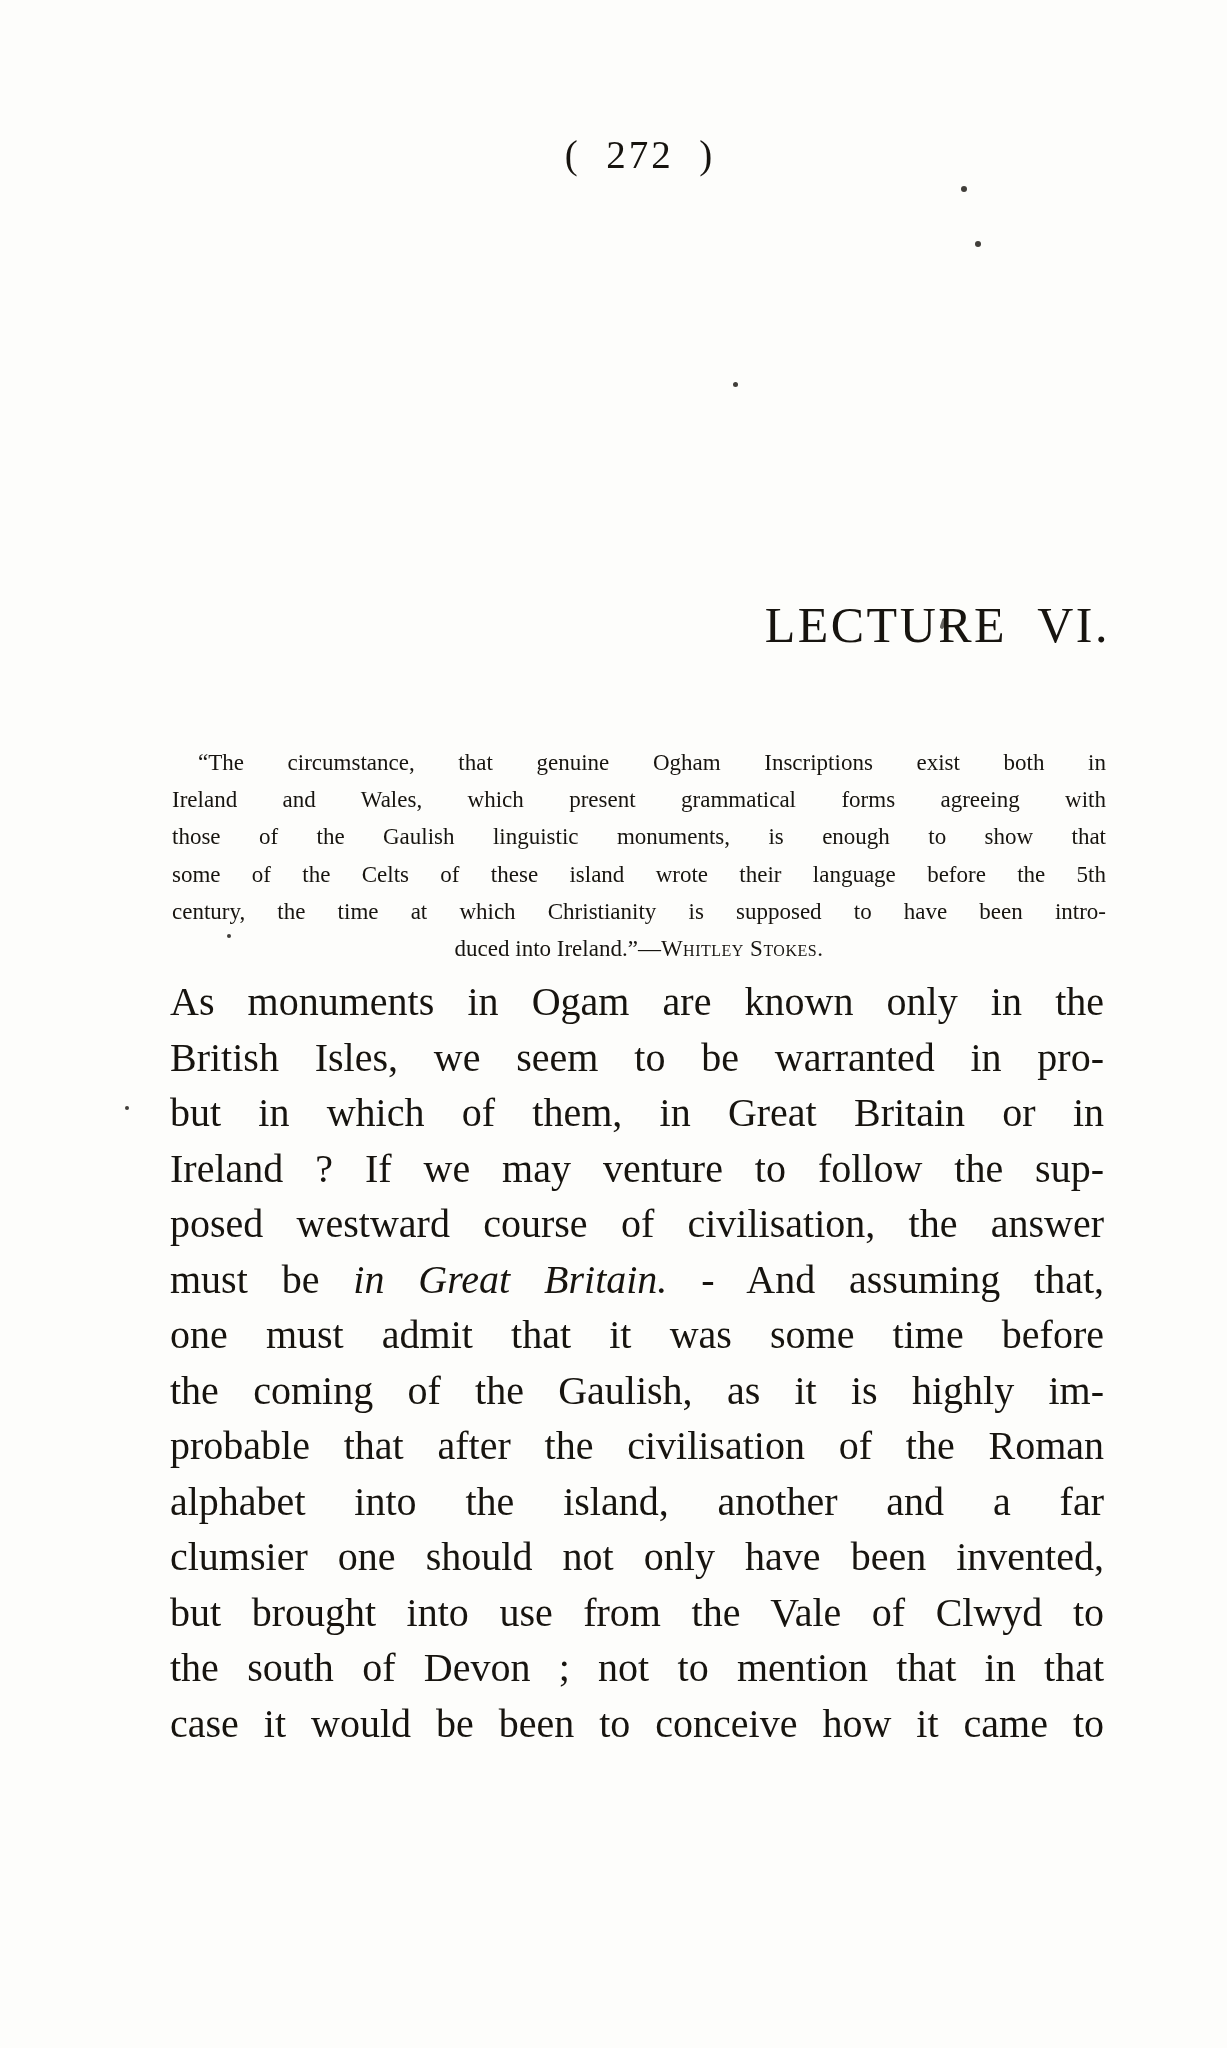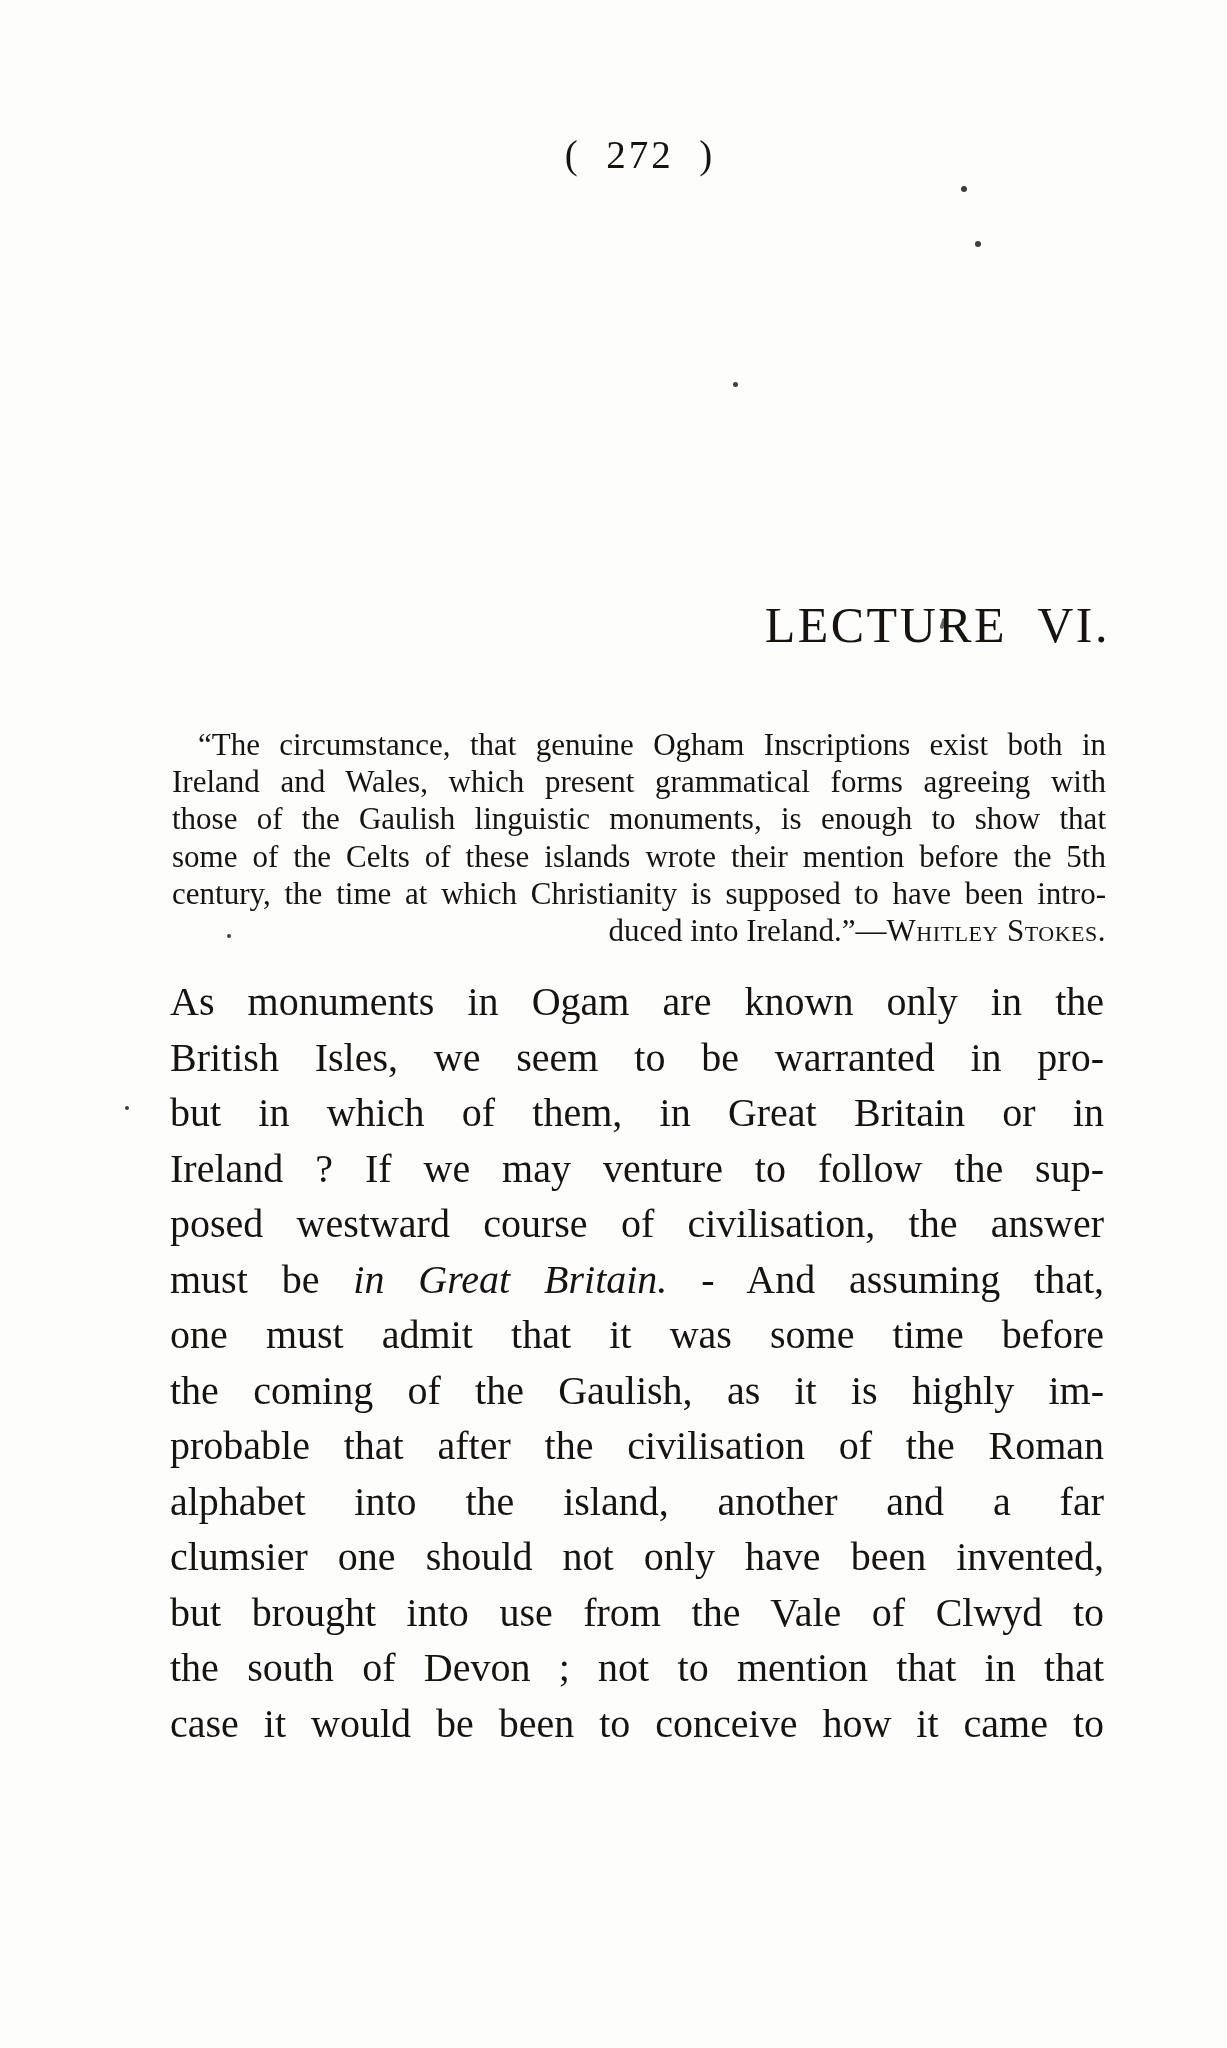--- a/index.html
+++ b/index.html
@@ -30,27 +30,27 @@
     width: 940px;
     margin: 0;
     text-align: right;
     font-size: 50px;
     font-weight: 400;
     letter-spacing: 2.5px;
     word-spacing: 16px;
   }
   .quote-block {
     position: absolute;
-    top: 726px;
+    top: 744px;
     left: 172px;
     width: 934px;
-    font-size: 31px;
+    font-size: 23px;
     line-height: 37.2px;
   }
-  .quote-line { height: 37.2px; overflow: hidden; text-align: right; }
+  .quote-line { height: 37.2px; overflow: hidden; text-align: center; }
   .quote-line.indent { text-indent: 26px; }
   .body-block {
     position: absolute;
     top: 974px;
     left: 170px;
     width: 934px;
     font-size: 40px;
     line-height: 55.5px;
   }
   .body-line { height: 55.5px; overflow: hidden; }
@@ -75,21 +75,21 @@
 
 <div class="page">
   <div class="page-number">(  272  )</div>
 
   <h1 class="heading">LECTURE VI.</h1>
 
   <div class="quote-block">
       <div class="quote-line justified indent"><span>“The circumstance, that genuine Ogham Inscriptions exist both in</span></div>
       <div class="quote-line justified"><span>Ireland and Wales, which present grammatical forms agreeing with</span></div>
       <div class="quote-line justified"><span>those of the Gaulish linguistic monuments, is enough to show that</span></div>
-      <div class="quote-line justified"><span>some of the Celts of these islands wrote their mention before the 5th</span></div>
+      <div class="quote-line justified"><span>some of the Celts of these island wrote their language before the 5th</span></div>
       <div class="quote-line justified"><span>century, the time at which Christianity is supposed to have been intro-</span></div>
       <div class="quote-line"><span>duced into Ireland.”—</span><span class="smallcaps">Whitley Stokes.</span></div>
     </div>
 
   <div class="body-block">
       <div class="body-line justified"><span>As monuments in Ogam are known only in the</span></div>
       <div class="body-line justified"><span>British Isles, we seem to be warranted in pro-</span></div>
       <div class="body-line justified"><span>but in which of them, in Great Britain or in</span></div>
       <div class="body-line justified"><span>Ireland ? If we may venture to follow the sup-</span></div>
       <div class="body-line justified"><span>posed westward course of civilisation, the answer</span></div>

